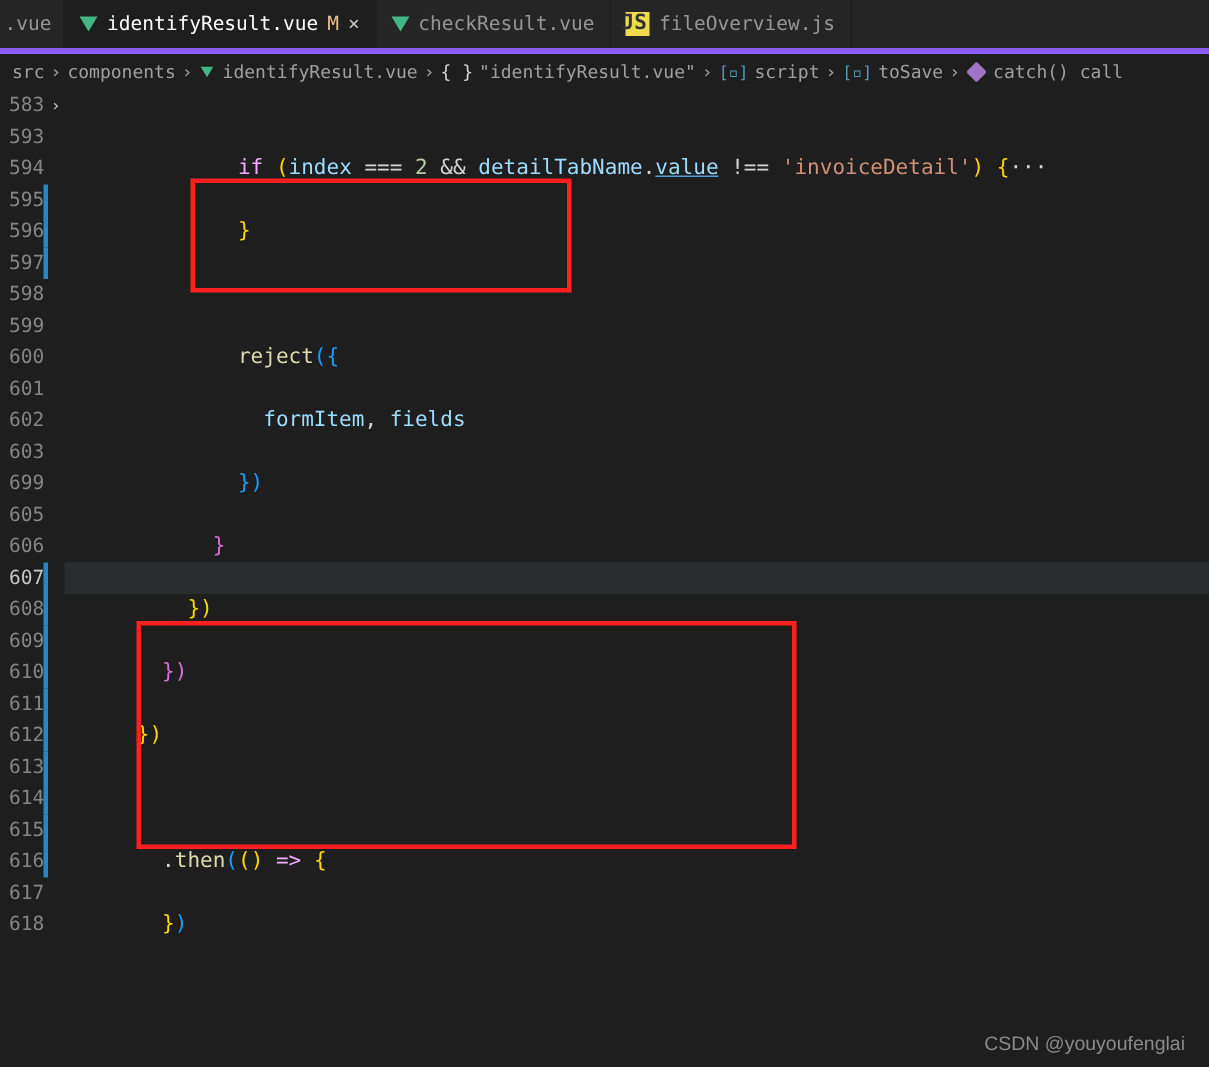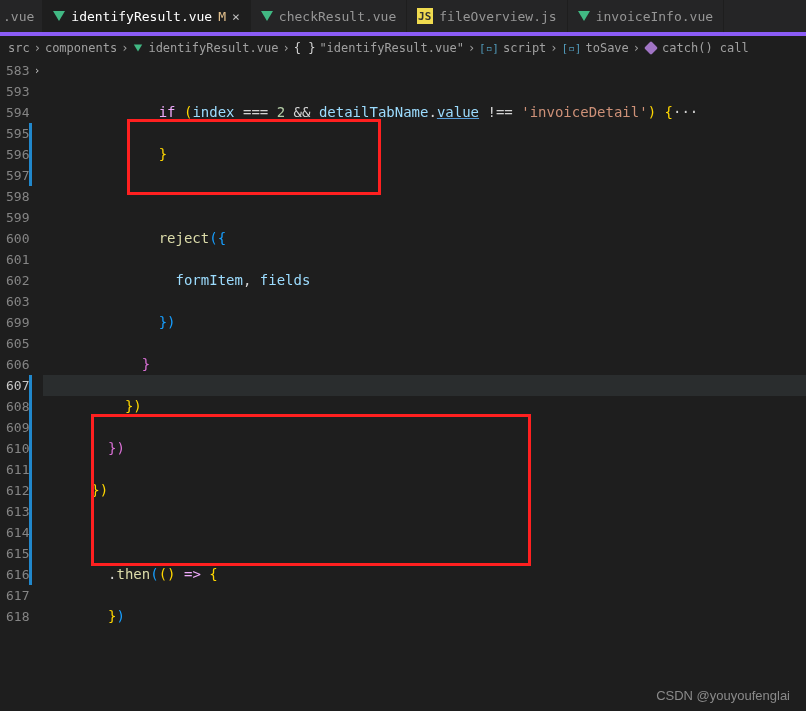--- a/index.html
+++ b/index.html
@@ -44,21 +44,21 @@
       height: 0;
       border-left: 6px solid transparent;
       border-right: 6px solid transparent;
       border-top: 10px solid #41b883;
       position: relative;
     }
     .js-icon {
       background: #f0db4f;
       color: #323330;
       font-weight: bold;
-      font-size: 11px;
+      font-size: 14px;
       width: 16px;
       height: 16px;
       display: inline-flex;
       align-items: flex-end;
       justify-content: flex-end;
       padding: 1px 2px;
     }
     .modified { color: #e2c08d; }
     .close-icon { color: #c5c5c5; font-size: 13px; }
     .breadcrumbs {
@@ -164,24 +164,20 @@
     <span class="modified">M</span>
     <span class="close-icon">×</span>
   </div>
   <div class="tab">
     <span class="vue-icon"></span>
     <span>checkResult.vue</span>
   </div>
   <div class="tab">
     <span class="js-icon">JS</span>
     <span>fileOverview.js</span>
-  </div>
-  <div class="tab">
-    <span class="vue-icon"></span>
-    <span>invoiceInfo.vue</span>
   </div>
 </div>
 
 <div class="breadcrumbs">
   <span>src</span>
   <span class="breadcrumb-sep">›</span>
   <span>components</span>
   <span class="breadcrumb-sep">›</span>
   <span class="vue-icon" style="transform:scale(0.7)"></span>
   <span>identifyResult.vue</span>

